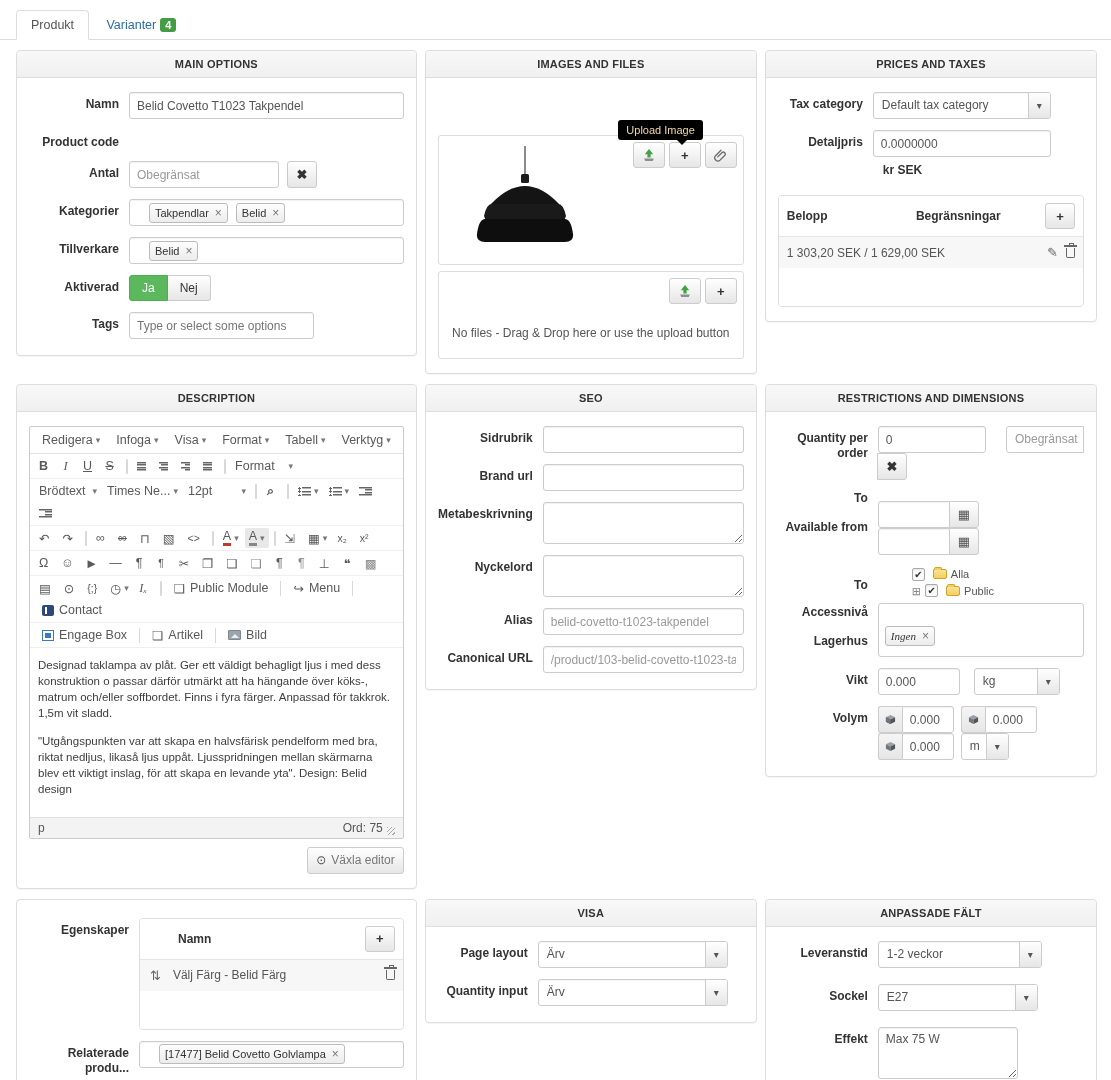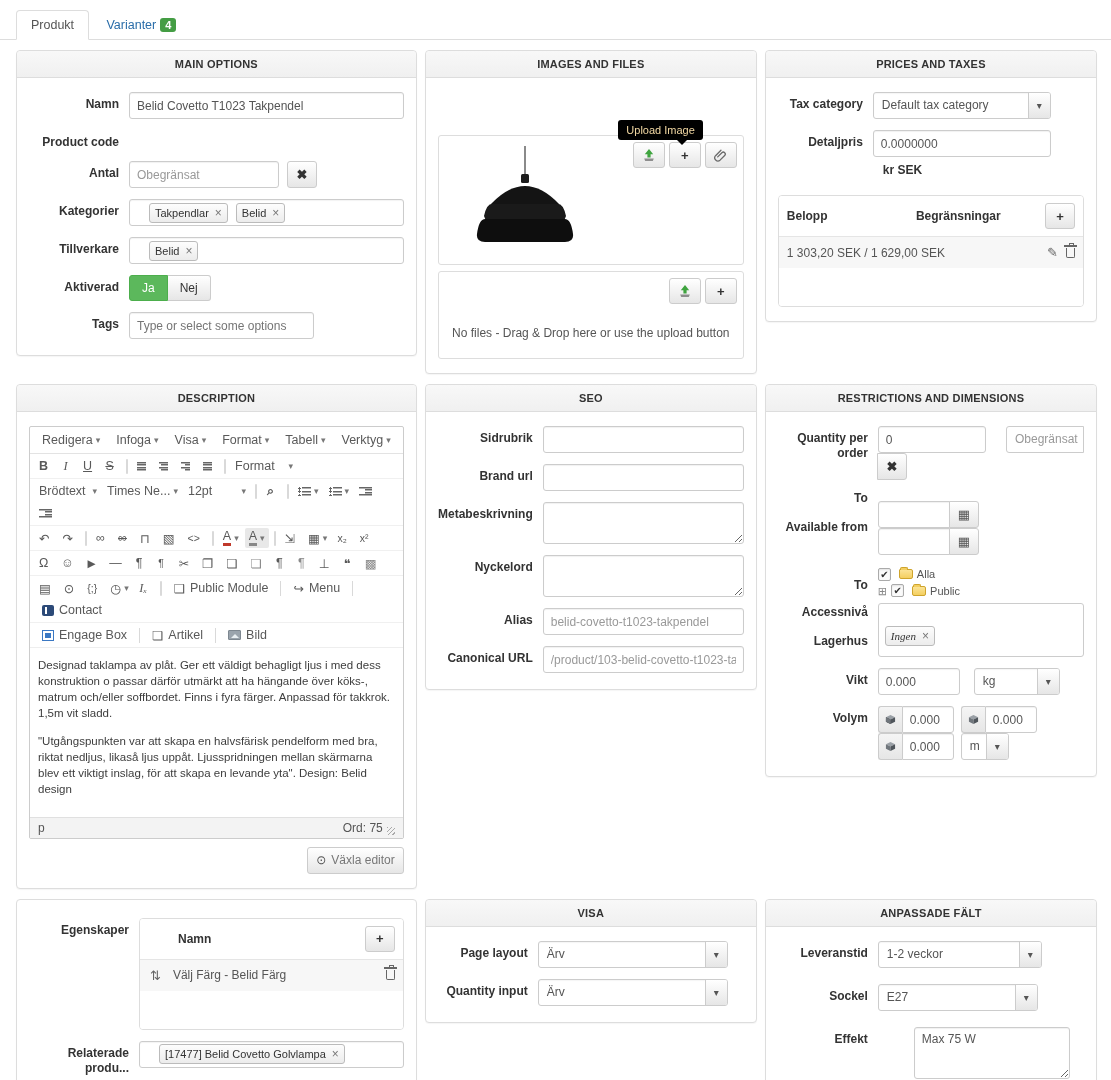--- a/index.html
+++ b/index.html
@@ -141,21 +141,21 @@
   .tooltip .tt-arrow { position:absolute; bottom:-5px; right:16px; border-left:5px solid transparent; border-right:5px solid transparent;
              border-top:5px solid #000; width:0; height:0; }
   .lamp { margin:4px 0 0 8px; display:block; }
 
   
   .dgrp { display:inline-flex; margin-right:8px; }
   .dgrp .tin { width:72px; border-radius:3px 0 0 3px; }
   .dgrp .btn { border-radius:0 3px 3px 0; margin-left:-1px; min-width:30px; color:#555; }
   .robox { border:1px solid #ccc; border-radius:3px 0 0 3px; height:27px; padding:5px 8px 0; color:#999; background:#fff; width:78px; }
   .tree { line-height:1.5; }
-  .tree-row { display:flex; align-items:center; gap:4px; color:#555; font-size:11px; }
+  .tree-row { display:flex; align-items:center; gap:4px; color:#555; font-size:11px;margin-left:34px; }
   .tree-row .exp { color:#888; font-size:11px; }
   .folder { width:14px; height:10px; background:linear-gradient(#fbe396,#f4cf60); border:1px solid #cfa42c; border-radius:1px 2px 2px 2px; position:relative; display:inline-block; }
   .folder::before { content:""; position:absolute; top:-3px; left:0; width:6px; height:2px; background:#f4cf60; border:1px solid #cfa42c; border-bottom:none; border-radius:2px 2px 0 0; }
   .bigbox { border:1px solid #ccc; border-radius:3px; width:100%; min-height:54px; padding:22px 6px 4px; background:#fff; }
   .addon { display:inline-flex; align-items:center; justify-content:center; width:24px; height:27px; background:linear-gradient(#f5f5f5,#e6e6e6);
            border:1px solid #ccc; border-right:none; border-radius:3px 0 0 3px; }
   .volgrp { display:inline-flex; margin-right:7px; }
   .volgrp .tin { width:52px; border-radius:0 3px 3px 0; }
 
   .spacer8 { width:8px; } .spacer14 { width:14px; }
@@ -904,21 +904,21 @@
           <div class="fctl">
             <span class="fselect" style="width:160px">
               <span class="sv">E27</span>
               <span class="sc">▾</span>
             </span>
           </div>
         </div>
         <div class="frow" style="margin-bottom:16px">
           <div class="flbl">Effekt</div>
           <div class="fctl">
-              <textarea class="tarea" style="width: 156px; height: 52px; margin-left: 36px;">Max 75 W</textarea>
+              <textarea class="tarea" style="width: 140px; height: 52px;">Max 75 W</textarea>
             </div>
         </div>
 
       </div>
     </section>
 
   </div>
 </div>
 
 </body></html>

